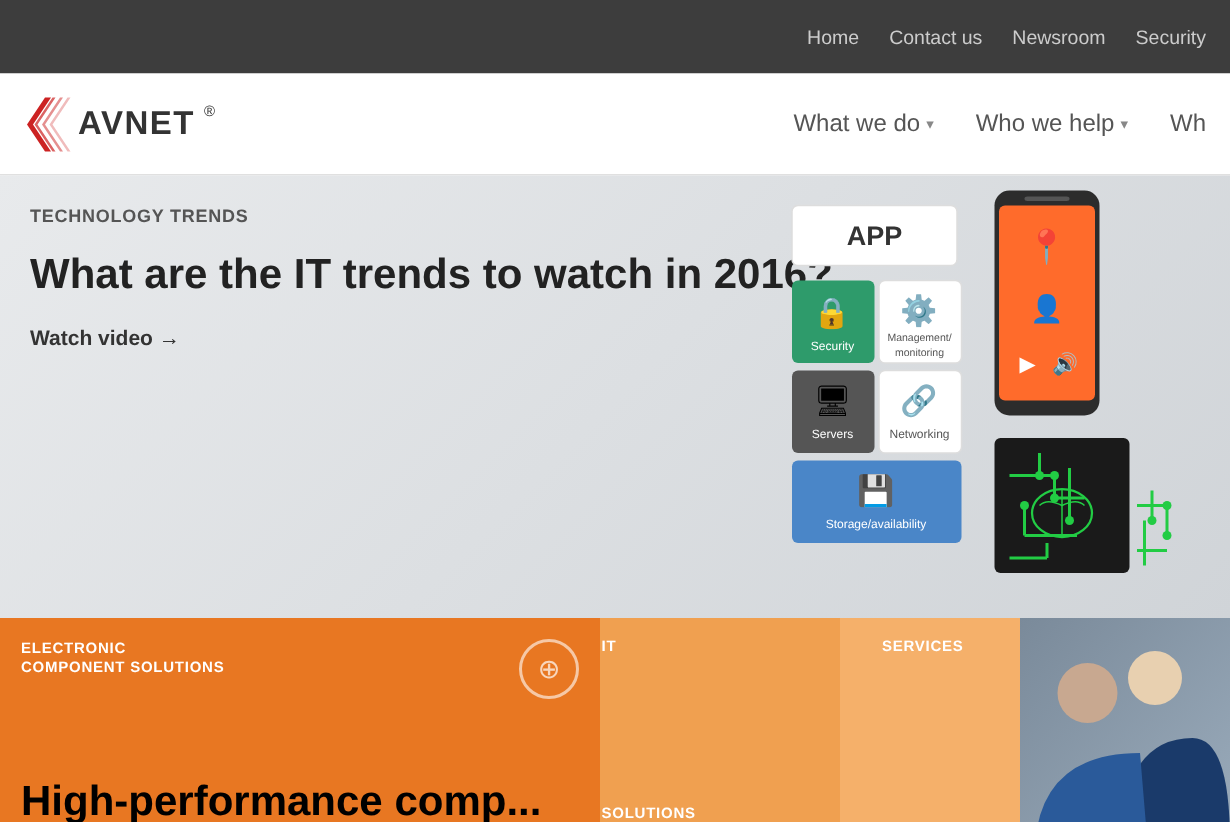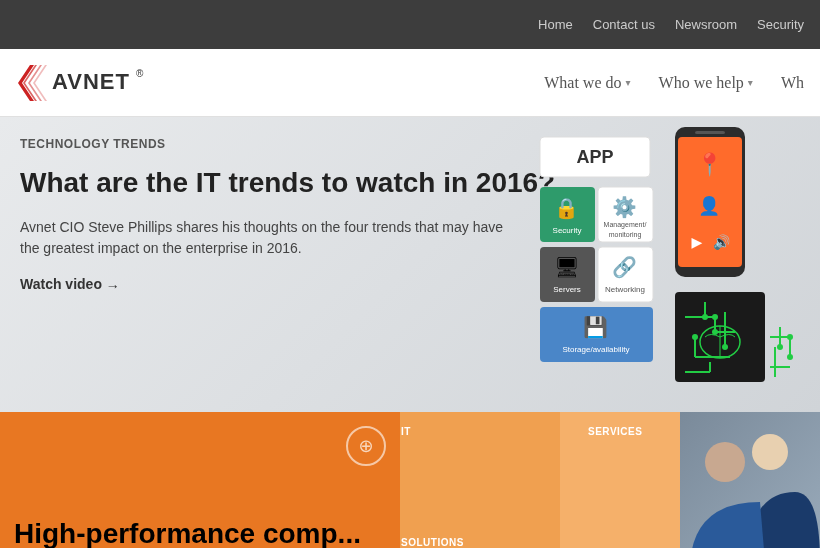--- a/index.html
+++ b/index.html
@@ -45,21 +45,20 @@
       gap: 28px;
     }
     .main-nav-links .nav-item {
       font-size: 16px;
       color: #555;
       cursor: pointer;
       display: flex;
       align-items: center;
       gap: 4px;
       white-space: nowrap;
-      font-family: Liberation Serif, serif;
     }
     .nav-item .caret {
       font-size: 10px;
       color: #888;
     }
 
     
     .hero {
       background: linear-gradient(135deg, #e8eaec 0%, #d0d4d8 100%);
       min-height: 295px;
@@ -203,21 +202,21 @@
       background: linear-gradient(135deg, #6a7a8a 0%, #9aabbb 50%, #8899aa 100%);
       display: flex;
       align-items: center;
       justify-content: center;
       font-size: 50px;
     }
 
     
     .hero-svg-container {
       position: absolute;
-      right: 0;
+      right: 12px;
       top: 0;
       width: 290px;
       height: 300px;
     }
   </style>
 </head>
 <body>
 
 <nav class="top-nav">
   <a>Home</a>
@@ -255,21 +254,20 @@
       <span>Wh</span>
     </div>
   </div>
 </header>
 
 <section class="hero">
   <div class="hero-tag">TECHNOLOGY TRENDS</div>
   <div class="hero-content">
     <div class="hero-text">
       <h1 class="hero-title">What are the IT trends to watch in 2016?</h1>
-      <p class="hero-desc">Avnet CIO Steve Phillips shares his thoughts on the four trends that may have the greatest impact on the enterprise in 2016.</p>
       <a class="hero-link">Watch video →</a>
     </div>
   </div>
 
   <div class="hero-svg-container">
     <svg width="290" height="300" viewBox="0 0 290 300" xmlns="http://www.w3.org/2000/svg">
 
       <rect x="10" y="20" width="110" height="40" rx="4" fill="white" stroke="#ddd" stroke-width="1"></rect>
       <text x="65" y="46" font-family="Arial" font-weight="bold" font-size="18" fill="#333" text-anchor="middle">APP</text>
 
@@ -341,20 +339,24 @@
         <circle cx="250" cy="230" r="3"></circle>
       </g>
     </svg>
   </div>
 </section>
 
 <div class="bottom-section">
 
   <div class="bottom-ecs">
     <div class="bottom-ecs-top">
+      <div class="bottom-ecs-labels">
+        <span class="bottom-ecs-label">ELECTRONIC</span>
+        <span class="bottom-ecs-label">COMPONENT SOLUTIONS</span>
+      </div>
       <div class="bottom-ecs-circle">⊕</div>
     </div>
     <div class="bottom-ecs-title">High-performance comp...</div>
   </div>
 
   <div class="bottom-it">
     <div class="bottom-it-label">IT</div>
     <div class="bottom-it-label">SOLUTIONS</div>
   </div>
 

